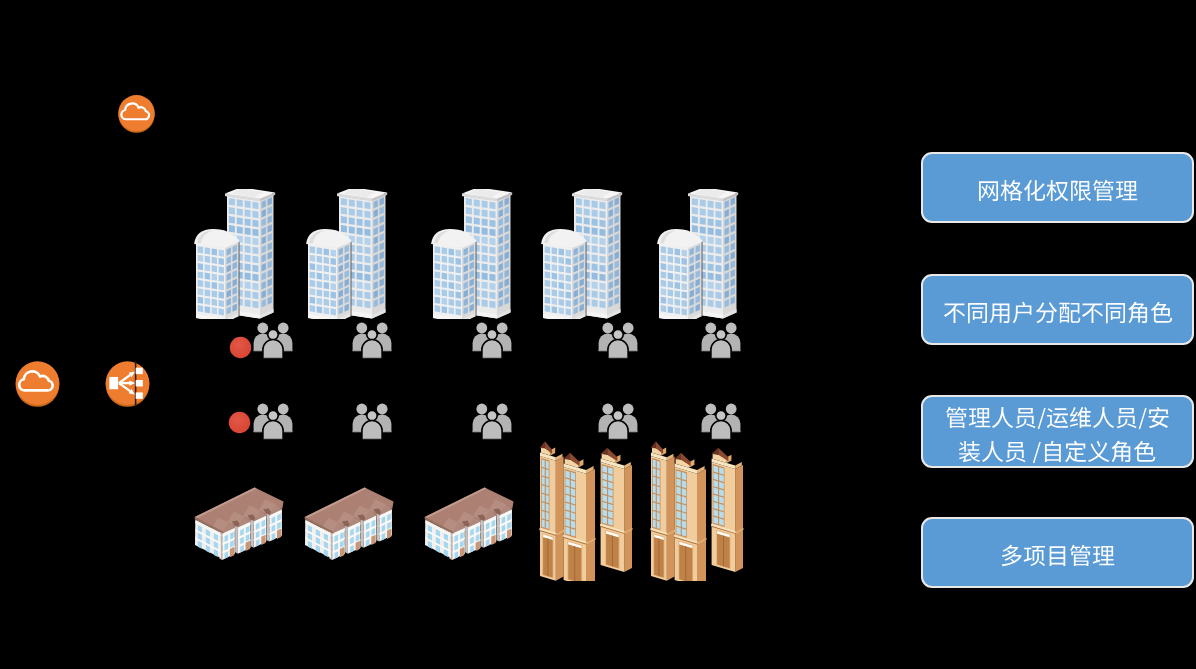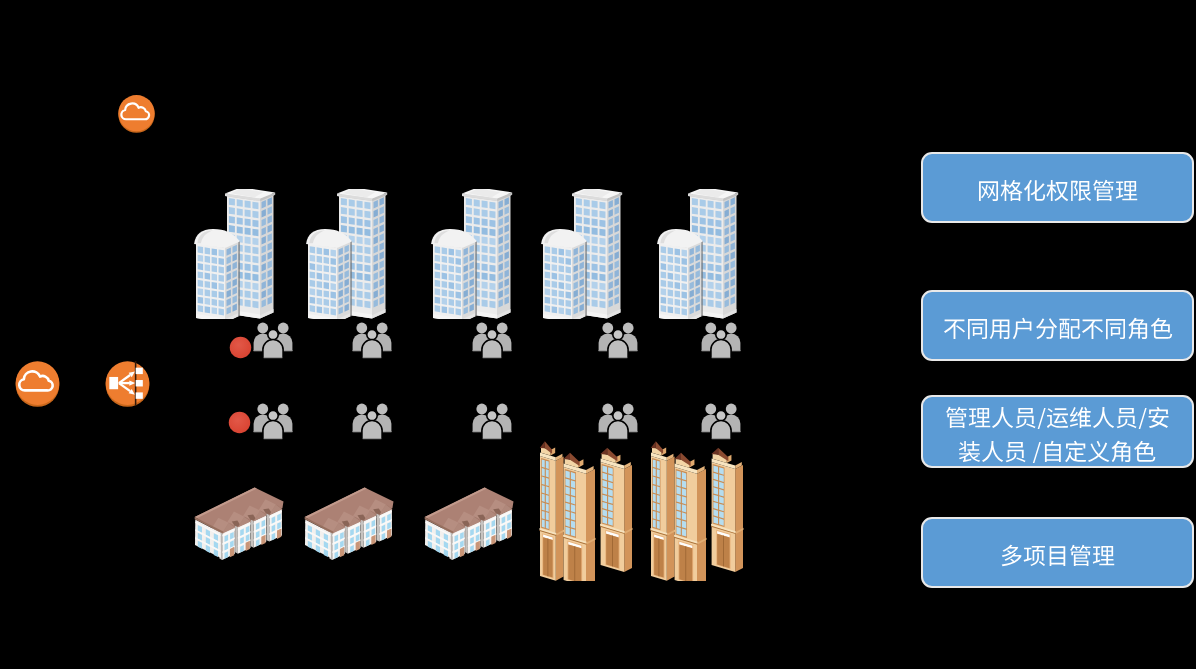--- a/index.html
+++ b/index.html
@@ -473,21 +473,21 @@
 <svg class="abs" style="left:649px;top:441px" width="96" height="140">
       <use href="#sym-tan"></use>
     </svg>
 
 <div class="callout" style="top:152px">
   <span class="hidetext">网格化权限管理</span>
   <svg class="labelpath" width="161.0" height="23" viewBox="0 -880 7000 1000" aria-hidden="true">
         <path fill="#ffffff" d="M194 -536C239 -481 288 -416 333 -352C295 -245 242 -155 172 -88C188 -79 218 -57 230 -46C291 -110 340 -191 379 -285C411 -238 438 -194 457 -157L506 -206C482 -249 447 -303 407 -360C435 -443 456 -534 472 -632L403 -640C392 -565 377 -494 358 -428C319 -480 279 -532 240 -578ZM483 -535C529 -480 577 -415 620 -350C580 -240 526 -148 452 -80C469 -71 498 -49 511 -38C575 -103 625 -184 664 -280C699 -224 728 -171 747 -127L799 -171C776 -224 738 -290 693 -358C720 -440 740 -531 755 -630L687 -638C676 -564 662 -494 644 -428C608 -479 570 -529 532 -574ZM88 -780V78H164V-708H840V-20C840 -2 833 3 814 4C795 5 729 6 663 3C674 23 687 57 692 77C782 78 837 76 869 64C902 52 915 28 915 -20V-780Z M1575 -667H1794C1764 -604 1723 -546 1675 -496C1627 -545 1590 -597 1563 -648ZM1202 -840V-626H1052V-555H1193C1162 -417 1095 -260 1028 -175C1041 -158 1060 -129 1067 -109C1117 -175 1165 -284 1202 -397V79H1273V-425C1304 -381 1339 -327 1355 -299L1400 -356C1382 -382 1300 -481 1273 -511V-555H1387L1363 -535C1380 -523 1409 -497 1422 -484C1456 -514 1490 -550 1521 -590C1548 -543 1583 -495 1626 -450C1541 -377 1441 -323 1341 -291C1356 -276 1375 -248 1384 -230C1410 -240 1436 -250 1462 -262V81H1532V37H1811V77H1884V-270L1930 -252C1941 -271 1962 -300 1977 -315C1878 -345 1794 -392 1726 -449C1796 -522 1853 -610 1889 -713L1842 -735L1828 -732H1612C1628 -761 1642 -791 1654 -822L1582 -841C1543 -739 1478 -641 1403 -570V-626H1273V-840ZM1532 -29V-222H1811V-29ZM1511 -287C1570 -318 1625 -356 1676 -401C1725 -358 1782 -319 1847 -287Z M2867 -695C2797 -588 2701 -489 2596 -406V-822H2516V-346C2452 -301 2386 -262 2322 -230C2341 -216 2365 -190 2377 -173C2423 -197 2470 -224 2516 -254V-81C2516 31 2546 62 2646 62C2668 62 2801 62 2824 62C2930 62 2951 -4 2962 -191C2939 -197 2907 -213 2887 -228C2880 -57 2873 -13 2820 -13C2791 -13 2678 -13 2654 -13C2606 -13 2596 -24 2596 -79V-309C2725 -403 2847 -518 2939 -647ZM2313 -840C2252 -687 2150 -538 2042 -442C2058 -425 2083 -386 2092 -369C2131 -407 2170 -452 2207 -502V80H2286V-619C2324 -682 2359 -750 2387 -817Z M3853 -675C3821 -501 3761 -356 3681 -242C3606 -358 3560 -497 3528 -675ZM3423 -748V-675H3458C3494 -469 3545 -311 3633 -180C3556 -90 3465 -24 3366 17C3383 31 3403 61 3413 79C3512 33 3602 -32 3679 -119C3740 -44 3817 22 3914 85C3925 63 3948 38 3968 23C3867 -37 3789 -103 3727 -179C3828 -316 3901 -500 3935 -736L3888 -751L3875 -748ZM3212 -840V-628H3046V-558H3194C3158 -419 3088 -260 3019 -176C3033 -157 3053 -124 3063 -102C3119 -174 3173 -297 3212 -421V79H3286V-430C3329 -375 3386 -298 3409 -260L3454 -327C3430 -356 3318 -485 3286 -516V-558H3420V-628H3286V-840Z M4092 -799V78H4159V-731H4304C4283 -664 4254 -576 4225 -505C4297 -425 4315 -356 4315 -301C4315 -270 4309 -242 4294 -231C4285 -226 4274 -223 4263 -222C4247 -221 4227 -222 4204 -223C4216 -204 4223 -175 4223 -157C4245 -156 4271 -156 4290 -159C4311 -161 4329 -167 4342 -177C4371 -198 4382 -240 4382 -294C4382 -357 4365 -429 4293 -513C4326 -593 4363 -691 4392 -773L4343 -802L4332 -799ZM4811 -546V-422H4516V-546ZM4811 -609H4516V-730H4811ZM4439 80C4458 67 4490 56 4696 0C4694 -16 4692 -47 4693 -68L4516 -25V-356H4612C4662 -157 4757 -3 4914 73C4925 52 4948 23 4965 8C4885 -25 4820 -81 4771 -152C4826 -185 4892 -229 4943 -271L4894 -324C4854 -287 4791 -240 4738 -206C4713 -251 4693 -302 4678 -356H4883V-796H4442V-53C4442 -11 4421 9 4406 18C4417 33 4433 63 4439 80Z M5211 -438V81H5287V47H5771V79H5845V-168H5287V-237H5792V-438ZM5771 -12H5287V-109H5771ZM5440 -623C5451 -603 5462 -580 5471 -559H5101V-394H5174V-500H5839V-394H5915V-559H5548C5539 -584 5522 -614 5507 -637ZM5287 -380H5719V-294H5287ZM5167 -844C5142 -757 5098 -672 5043 -616C5062 -607 5093 -590 5108 -580C5137 -613 5164 -656 5189 -703H5258C5280 -666 5302 -621 5311 -592L5375 -614C5367 -638 5350 -672 5331 -703H5484V-758H5214C5224 -782 5233 -806 5240 -830ZM5590 -842C5572 -769 5537 -699 5492 -651C5510 -642 5541 -626 5554 -616C5575 -640 5595 -669 5612 -702H5683C5713 -665 5742 -618 5755 -589L5816 -616C5805 -640 5784 -672 5761 -702H5940V-758H5638C5648 -781 5656 -805 5663 -829Z M6476 -540H6629V-411H6476ZM6694 -540H6847V-411H6694ZM6476 -728H6629V-601H6476ZM6694 -728H6847V-601H6694ZM6318 -22V47H6967V-22H6700V-160H6933V-228H6700V-346H6919V-794H6407V-346H6623V-228H6395V-160H6623V-22ZM6035 -100 6054 -24C6142 -53 6257 -92 6365 -128L6352 -201L6242 -164V-413H6343V-483H6242V-702H6358V-772H6046V-702H6170V-483H6056V-413H6170V-141C6119 -125 6073 -111 6035 -100Z"></path>
       </svg>
 </div>
-<div class="callout" style="top:290px">
+<div class="callout" style="top:274px">
   <span class="hidetext">不同用户分配不同角色</span>
   <svg class="labelpath" width="230.0" height="23" viewBox="0 -880 10000 1000" aria-hidden="true">
         <path fill="#ffffff" d="M559 -478C678 -398 828 -280 899 -203L960 -261C885 -338 733 -450 615 -526ZM69 -770V-693H514C415 -522 243 -353 44 -255C60 -238 83 -208 95 -189C234 -262 358 -365 459 -481V78H540V-584C566 -619 589 -656 610 -693H931V-770Z M1248 -612V-547H1756V-612ZM1368 -378H1632V-188H1368ZM1299 -442V-51H1368V-124H1702V-442ZM1088 -788V82H1161V-717H1840V-16C1840 2 1834 8 1816 9C1799 9 1741 10 1678 8C1690 27 1701 61 1705 81C1791 81 1842 79 1872 67C1903 55 1914 31 1914 -15V-788Z M2153 -770V-407C2153 -266 2143 -89 2032 36C2049 45 2079 70 2090 85C2167 0 2201 -115 2216 -227H2467V71H2543V-227H2813V-22C2813 -4 2806 2 2786 3C2767 4 2699 5 2629 2C2639 22 2651 55 2655 74C2749 75 2807 74 2841 62C2875 50 2887 27 2887 -22V-770ZM2227 -698H2467V-537H2227ZM2813 -698V-537H2543V-698ZM2227 -466H2467V-298H2223C2226 -336 2227 -373 2227 -407ZM2813 -466V-298H2543V-466Z M3247 -615H3769V-414H3246L3247 -467ZM3441 -826C3461 -782 3483 -726 3495 -685H3169V-467C3169 -316 3156 -108 3034 41C3052 49 3085 72 3099 86C3197 -34 3232 -200 3243 -344H3769V-278H3845V-685H3528L3574 -699C3562 -738 3537 -799 3513 -845Z M4673 -822 4604 -794C4675 -646 4795 -483 4900 -393C4915 -413 4942 -441 4961 -456C4857 -534 4735 -687 4673 -822ZM4324 -820C4266 -667 4164 -528 4044 -442C4062 -428 4095 -399 4108 -384C4135 -406 4161 -430 4187 -457V-388H4380C4357 -218 4302 -59 4065 19C4082 35 4102 64 4111 83C4366 -9 4432 -190 4459 -388H4731C4720 -138 4705 -40 4680 -14C4670 -4 4658 -2 4637 -2C4614 -2 4552 -2 4487 -8C4501 13 4510 45 4512 67C4575 71 4636 72 4670 69C4704 66 4727 59 4748 34C4783 -5 4796 -119 4811 -426C4812 -436 4812 -462 4812 -462H4192C4277 -553 4352 -670 4404 -798Z M5554 -795V-723H5858V-480H5557V-46C5557 46 5585 70 5678 70C5697 70 5825 70 5846 70C5937 70 5959 24 5968 -139C5947 -144 5916 -158 5898 -171C5893 -27 5886 -1 5841 -1C5813 -1 5707 -1 5686 -1C5640 -1 5631 -8 5631 -46V-408H5858V-340H5930V-795ZM5143 -158H5420V-54H5143ZM5143 -214V-553H5211V-474C5211 -420 5201 -355 5143 -304C5153 -298 5169 -283 5176 -274C5239 -332 5253 -412 5253 -473V-553H5309V-364C5309 -316 5321 -307 5361 -307C5368 -307 5402 -307 5410 -307H5420V-214ZM5057 -801V-734H5201V-618H5082V76H5143V7H5420V62H5482V-618H5369V-734H5505V-801ZM5255 -618V-734H5314V-618ZM5352 -553H5420V-351L5417 -353C5415 -351 5413 -350 5402 -350C5395 -350 5370 -350 5365 -350C5353 -350 5352 -352 5352 -365Z M6559 -478C6678 -398 6828 -280 6899 -203L6960 -261C6885 -338 6733 -450 6615 -526ZM6069 -770V-693H6514C6415 -522 6243 -353 6044 -255C6060 -238 6083 -208 6095 -189C6234 -262 6358 -365 6459 -481V78H6540V-584C6566 -619 6589 -656 6610 -693H6931V-770Z M7248 -612V-547H7756V-612ZM7368 -378H7632V-188H7368ZM7299 -442V-51H7368V-124H7702V-442ZM7088 -788V82H7161V-717H7840V-16C7840 2 7834 8 7816 9C7799 9 7741 10 7678 8C7690 27 7701 61 7705 81C7791 81 7842 79 7872 67C7903 55 7914 31 7914 -15V-788Z M8266 -540H8486V-414H8266ZM8266 -608H8263C8293 -641 8321 -676 8346 -710H8628C8605 -675 8576 -638 8547 -608ZM8799 -540V-414H8562V-540ZM8337 -843C8287 -742 8191 -620 8056 -529C8074 -518 8099 -492 8112 -474C8140 -494 8166 -515 8190 -537V-358C8190 -234 8177 -77 8066 34C8082 44 8111 73 8123 88C8190 22 8227 -64 8246 -151H8486V58H8562V-151H8799V-18C8799 -2 8793 3 8776 3C8759 4 8698 5 8636 2C8646 23 8659 56 8663 77C8745 77 8800 76 8833 63C8865 51 8875 28 8875 -17V-608H8635C8673 -650 8711 -698 8736 -742L8685 -778L8673 -774H8389L8420 -827ZM8266 -348H8486V-218H8258C8264 -263 8266 -308 8266 -348ZM8799 -348V-218H8562V-348Z M9474 -492V-319H9243V-492ZM9547 -492H9786V-319H9547ZM9598 -685C9569 -643 9531 -597 9494 -563H9229C9268 -601 9304 -642 9337 -685ZM9354 -843C9284 -708 9162 -587 9039 -511C9053 -495 9074 -457 9081 -441C9111 -461 9141 -484 9170 -509V-81C9170 36 9219 63 9378 63C9414 63 9725 63 9765 63C9914 63 9945 18 9963 -138C9941 -142 9910 -154 9890 -166C9879 -34 9863 -6 9764 -6C9696 -6 9426 -6 9373 -6C9263 -6 9243 -20 9243 -80V-247H9786V-202H9861V-563H9585C9632 -611 9678 -669 9712 -722L9663 -757L9648 -752H9383C9397 -774 9410 -796 9422 -818Z"></path>
       </svg>
 </div>
 <div class="callout" style="top:395px;height:73px">
   <span class="hidetext">管理人员/多项目管理/安装人员 /自定义角色</span>
   <svg class="labelpath" width="225.0" height="23" viewBox="0 -880 9784 1000" aria-hidden="true">
         <path fill="#ffffff" d="M211 -438V81H287V47H771V79H845V-168H287V-237H792V-438ZM771 -12H287V-109H771ZM440 -623C451 -603 462 -580 471 -559H101V-394H174V-500H839V-394H915V-559H548C539 -584 522 -614 507 -637ZM287 -380H719V-294H287ZM167 -844C142 -757 98 -672 43 -616C62 -607 93 -590 108 -580C137 -613 164 -656 189 -703H258C280 -666 302 -621 311 -592L375 -614C367 -638 350 -672 331 -703H484V-758H214C224 -782 233 -806 240 -830ZM590 -842C572 -769 537 -699 492 -651C510 -642 541 -626 554 -616C575 -640 595 -669 612 -702H683C713 -665 742 -618 755 -589L816 -616C805 -640 784 -672 761 -702H940V-758H638C648 -781 656 -805 663 -829Z M1476 -540H1629V-411H1476ZM1694 -540H1847V-411H1694ZM1476 -728H1629V-601H1476ZM1694 -728H1847V-601H1694ZM1318 -22V47H1967V-22H1700V-160H1933V-228H1700V-346H1919V-794H1407V-346H1623V-228H1395V-160H1623V-22ZM1035 -100 1054 -24C1142 -53 1257 -92 1365 -128L1352 -201L1242 -164V-413H1343V-483H1242V-702H1358V-772H1046V-702H1170V-483H1056V-413H1170V-141C1119 -125 1073 -111 1035 -100Z M2457 -837C2454 -683 2460 -194 2043 17C2066 33 2090 57 2104 76C2349 -55 2455 -279 2502 -480C2551 -293 2659 -46 2910 72C2922 51 2944 25 2965 9C2611 -150 2549 -569 2534 -689C2539 -749 2540 -800 2541 -837Z M3268 -730H3735V-616H3268ZM3190 -795V-551H3817V-795ZM3455 -327V-235C3455 -156 3427 -49 3066 22C3083 38 3106 67 3115 84C3489 0 3535 -129 3535 -234V-327ZM3529 -65C3651 -23 3815 42 3898 84L3936 20C3850 -21 3685 -82 3566 -120ZM3155 -461V-92H3232V-391H3776V-99H3856V-461Z M4011 179H4078L4377 -794H4311Z M4772 -777V-706H5276V-777ZM4460 -738C4519 -697 4598 -639 4637 -604L4689 -658C4648 -693 4567 -748 4510 -786ZM4767 -119C4797 -132 4841 -136 5217 -169L5256 -93L5323 -128C5284 -204 5204 -335 5142 -432L5080 -403C5112 -352 5148 -291 5181 -234L4851 -209C4904 -286 4957 -384 4998 -478H5347V-549H4706V-478H4908C4870 -377 4814 -280 4796 -253C4775 -221 4759 -198 4741 -195C4750 -174 4763 -135 4767 -119ZM4644 -490H4434V-420H4571V-101C4528 -82 4478 -38 4429 15L4482 84C4531 18 4581 -42 4614 -42C4637 -42 4672 -9 4712 16C4783 59 4866 71 4989 71C5097 71 5268 66 5336 61C5337 39 5349 0 5359 -21C5256 -10 5105 -2 4991 -2C4880 -2 4795 -9 4728 -51C4689 -75 4665 -95 4644 -105Z M5437 -53 5451 18C5543 -6 5666 -36 5783 -66L5776 -130C5650 -101 5522 -70 5437 -53ZM6052 -809C6079 -764 6109 -705 6119 -665L6187 -696C6174 -734 6145 -791 6115 -835ZM5453 -423C5468 -430 5491 -436 5614 -452C5571 -387 5532 -335 5513 -315C5483 -278 5460 -252 5438 -248C5447 -230 5458 -197 5461 -182C5481 -194 5515 -204 5758 -252C5757 -267 5757 -296 5759 -314L5562 -279C5640 -371 5716 -483 5781 -596L5721 -632C5701 -593 5679 -553 5655 -516L5525 -502C5584 -589 5641 -701 5684 -808L5616 -838C5578 -718 5508 -587 5485 -553C5464 -520 5447 -495 5430 -492C5439 -473 5450 -438 5453 -423ZM6089 -396V-267H5928V-396ZM5938 -835C5904 -719 5833 -574 5753 -481C5765 -465 5783 -433 5791 -416C5814 -442 5836 -471 5857 -502V81H5928V8H6349V-62H6159V-199H6311V-267H6159V-396H6309V-464H6159V-591H6334V-659H5946C5971 -711 5993 -764 6011 -814ZM6089 -464H5928V-591H6089ZM6089 -199V-62H5928V-199Z M6849 -837C6846 -683 6852 -194 6435 17C6458 33 6482 57 6496 76C6741 -55 6847 -279 6894 -480C6943 -293 7051 -46 7302 72C7314 51 7336 25 7357 9C7003 -150 6941 -569 6926 -689C6931 -749 6932 -800 6933 -837Z M7660 -730H8127V-616H7660ZM7582 -795V-551H8209V-795ZM7847 -327V-235C7847 -156 7819 -49 7458 22C7475 38 7498 67 7507 84C7881 0 7927 -129 7927 -234V-327ZM7921 -65C8043 -23 8207 42 8290 84L8328 20C8242 -21 8077 -82 7958 -120ZM7547 -461V-92H7624V-391H8168V-99H8248V-461Z M8403 179H8470L8769 -794H8703Z M9198 -823C9214 -793 9231 -756 9245 -725H8877V-522H8952V-654H9613V-522H9692V-725H9333C9318 -758 9294 -806 9275 -842ZM9440 -378C9409 -297 9365 -232 9308 -178C9236 -207 9163 -233 9094 -256C9119 -292 9146 -334 9173 -378ZM9083 -378C9047 -320 9009 -266 8977 -223C9060 -195 9151 -162 9240 -125C9143 -60 9018 -18 8866 9C8882 25 8905 59 8914 77C9077 42 9213 -10 9320 -91C9446 -36 9562 23 9636 73L9698 8C9621 -41 9507 -96 9383 -148C9444 -209 9491 -285 9526 -378H9719V-449H9214C9241 -499 9266 -549 9286 -596L9205 -612C9185 -561 9156 -505 9125 -449H8853V-378Z"></path>
       </svg>

